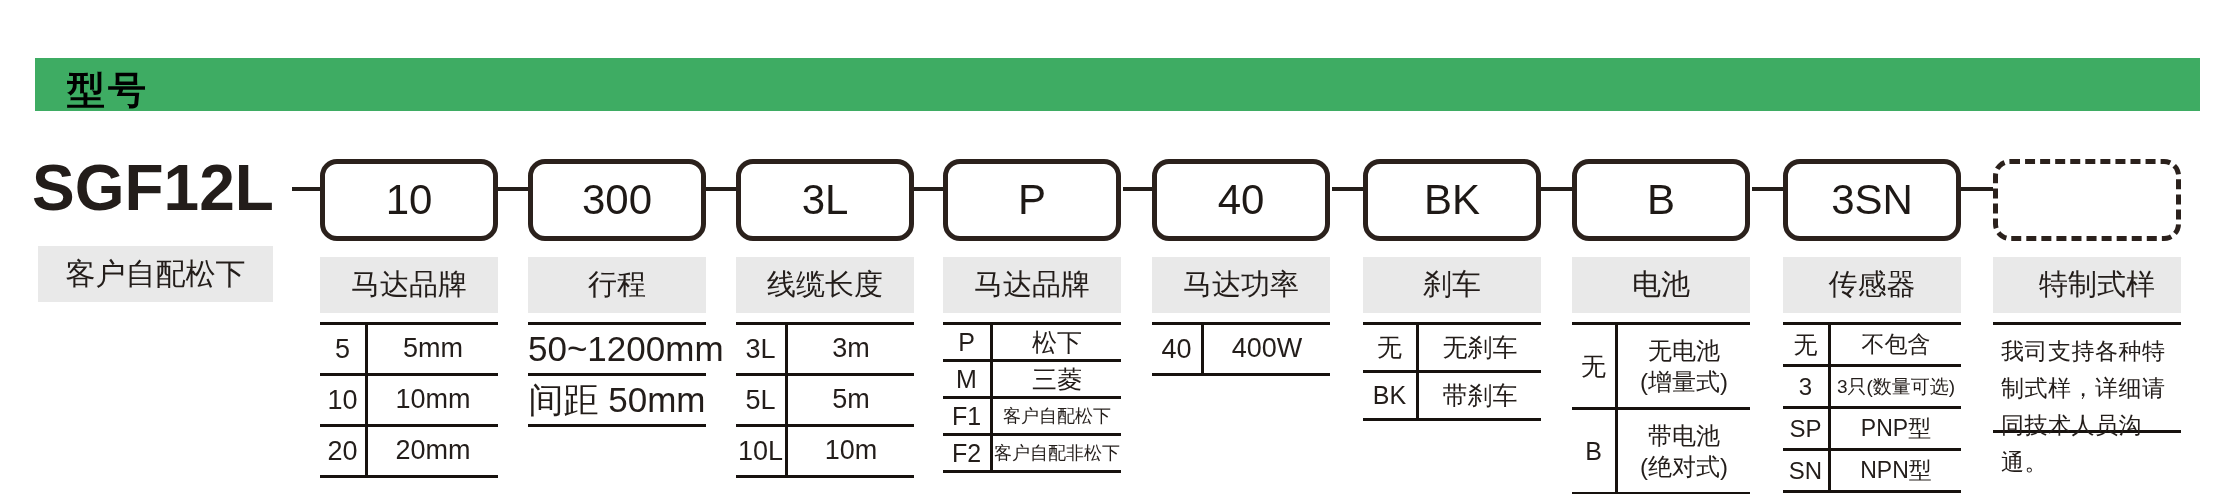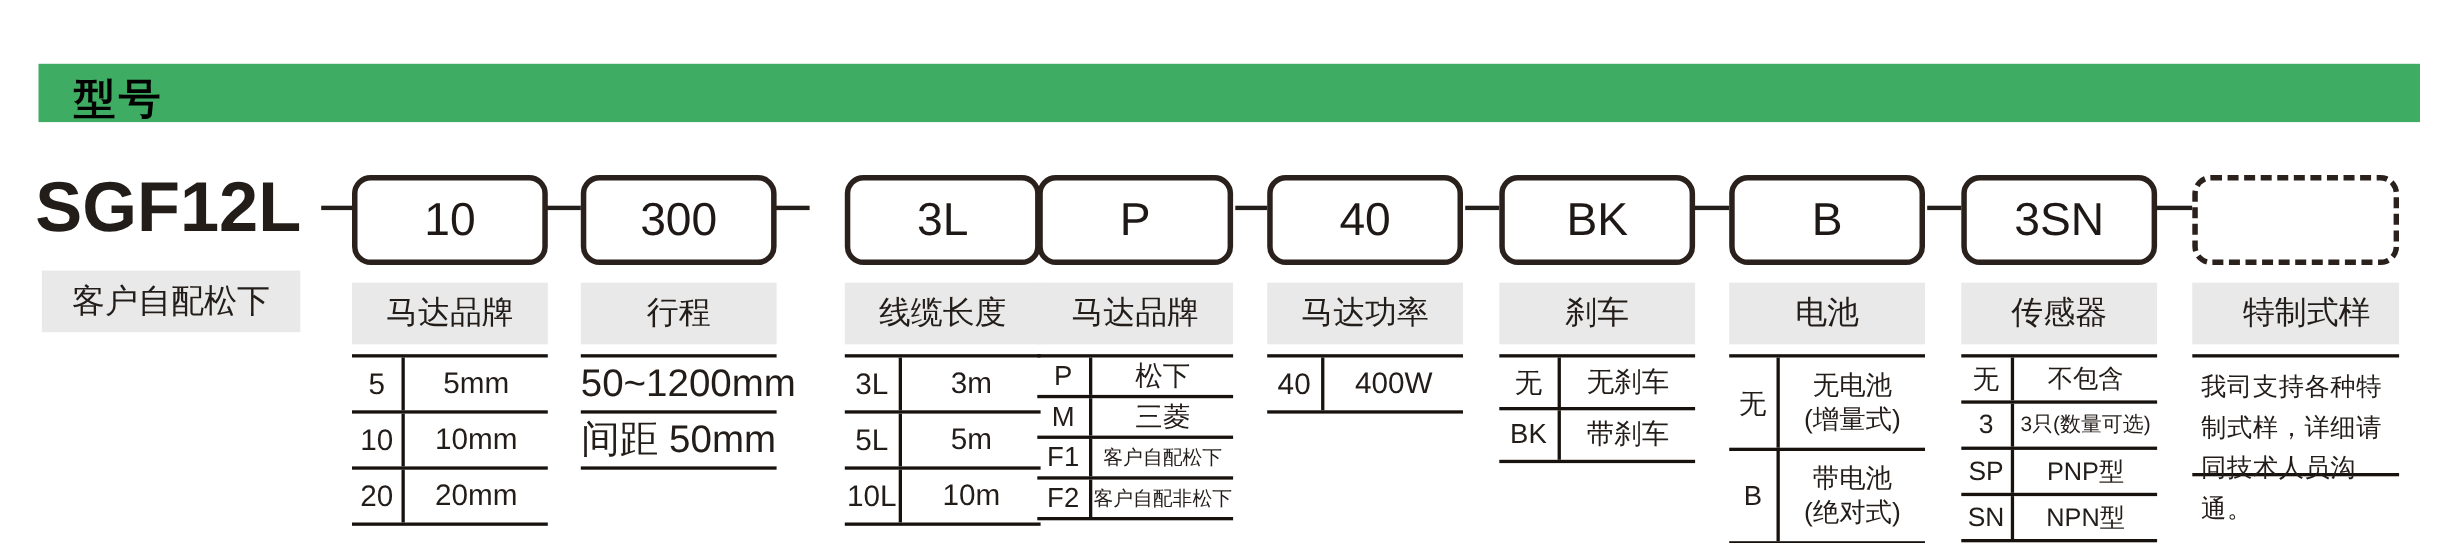--- a/index.html
+++ b/index.html
@@ -124,21 +124,21 @@
     <div class="opt-table t-stroke">
       <div class="opt-row">
         <div class="opt-value">50~1200mm</div>
       </div>
       <div class="opt-row">
         <div class="opt-value">间距 50mm</div>
       </div>
     </div>
   </div>
 
-  <div class="col" style="left:768px;text-decoration:underline;">
+  <div class="col" style="left:736px;text-decoration:underline;">
     <div class="codebox">3L</div>
     <div class="seg-label">线缆长度</div>
     <div class="opt-table t-cable">
       <div class="opt-row">
         <div class="opt-code">3L</div>
         <div class="opt-value">3m</div>
       </div>
       <div class="opt-row">
         <div class="opt-code">5L</div>
         <div class="opt-value">5m</div>

